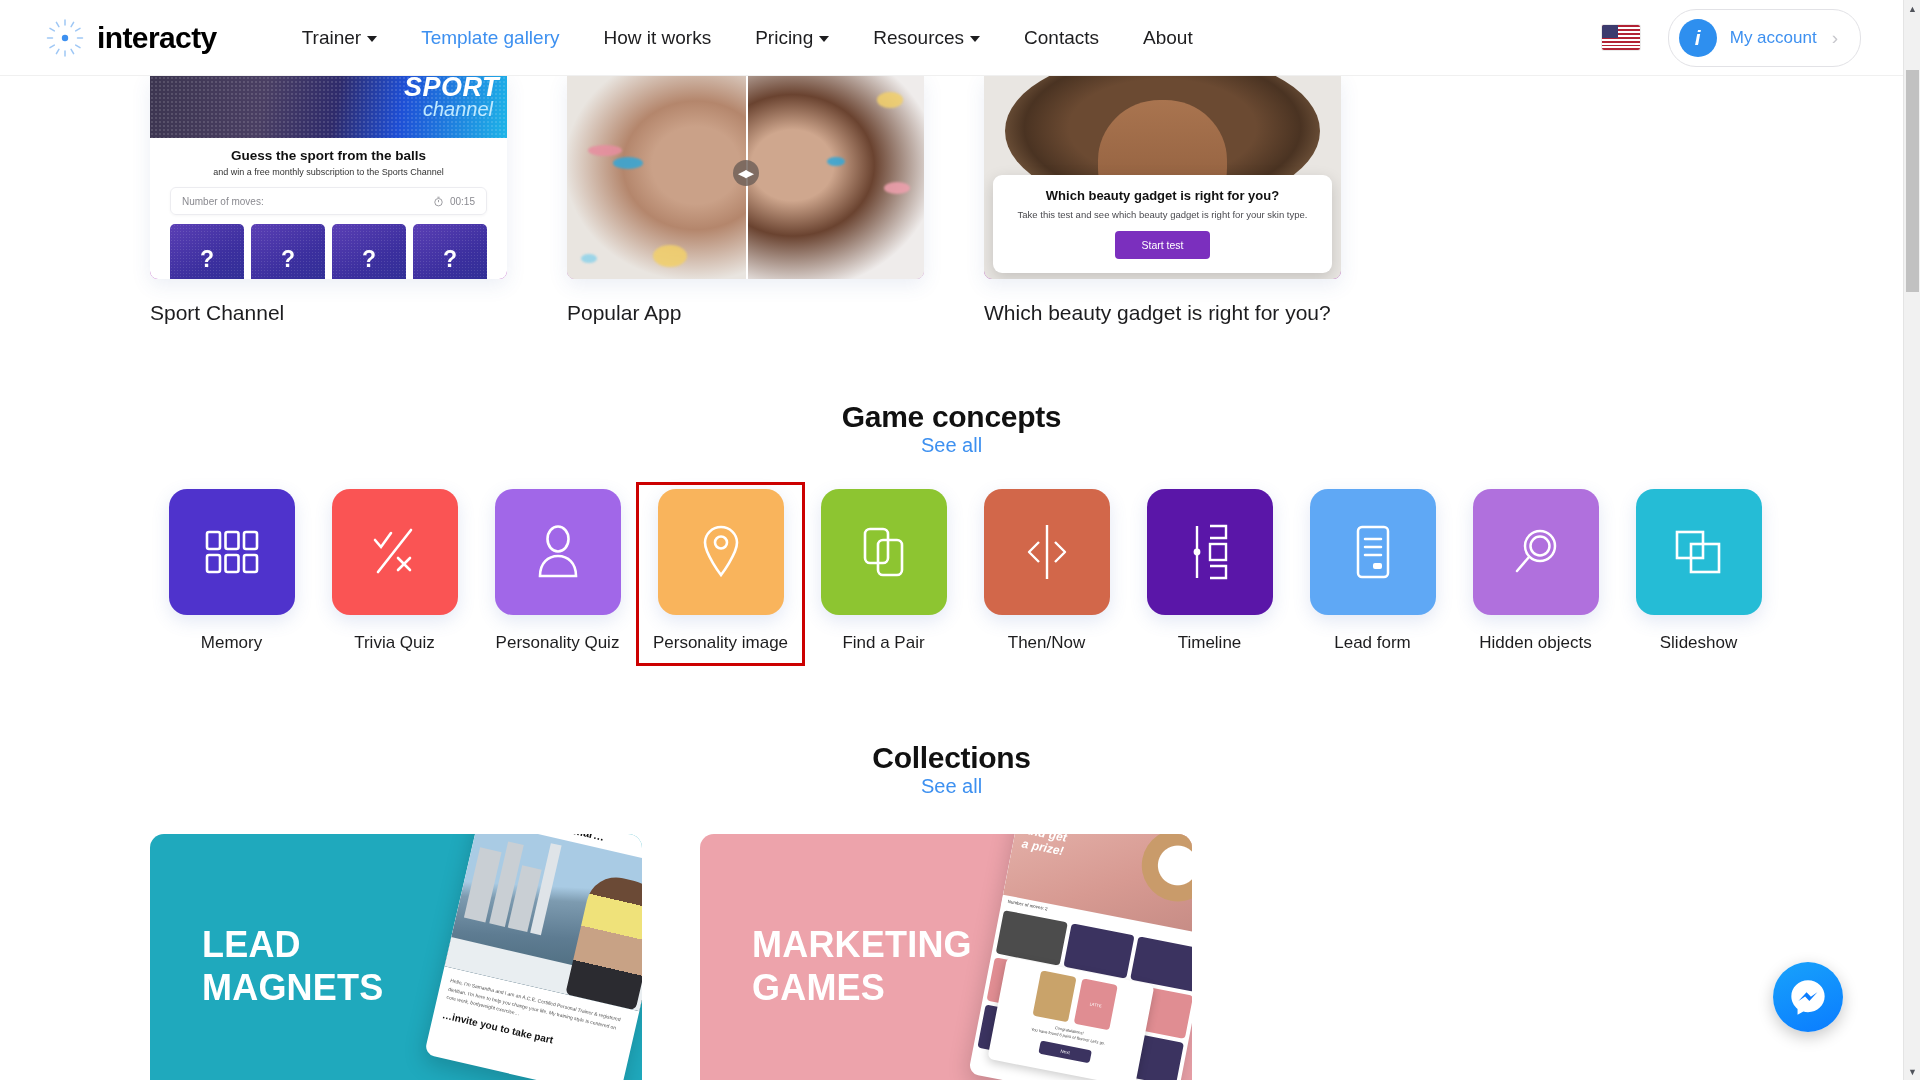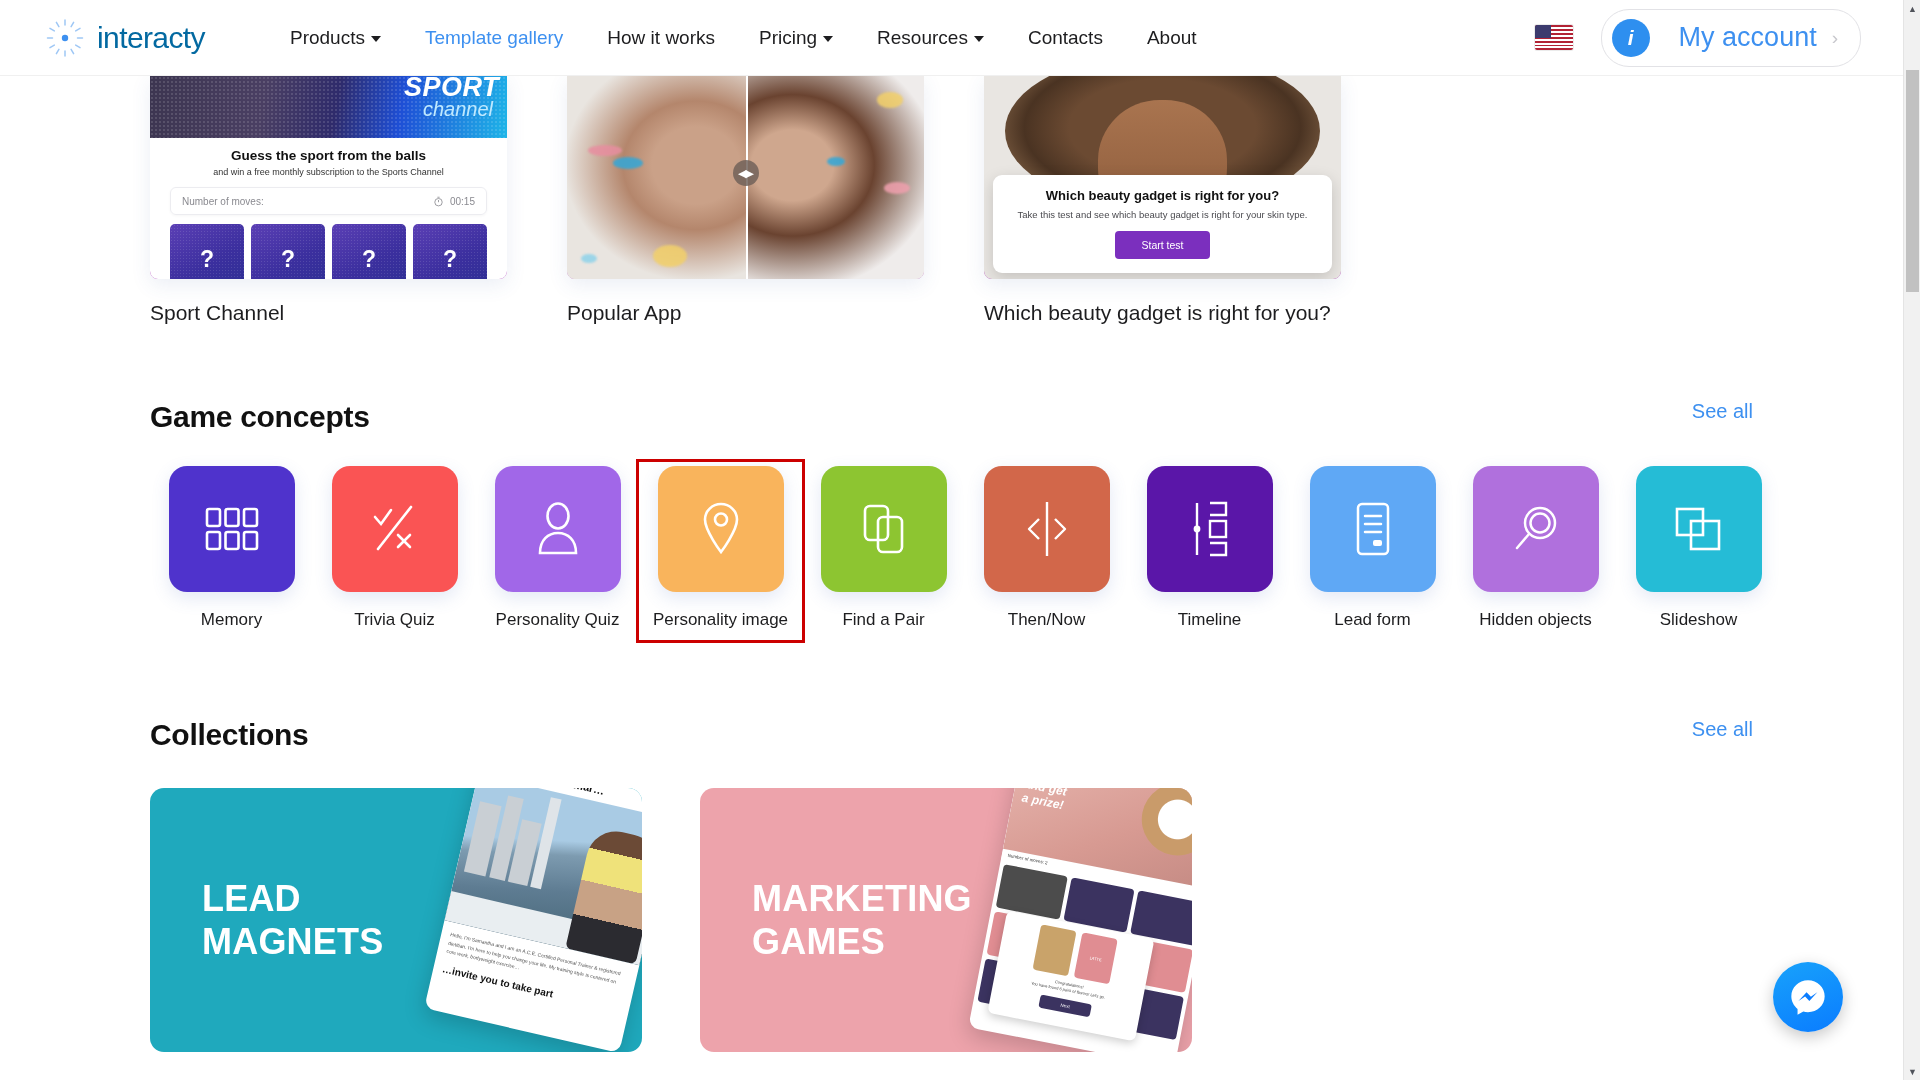--- a/index.html
+++ b/index.html
@@ -4,38 +4,38 @@
 <style>
   * { box-sizing: border-box; margin:0; padding:0; }
   html,body { width:1920px; height:1080px; overflow:hidden; background:#fff;
     font-family:"Liberation Sans", sans-serif; }
 
   
   .header{position:absolute;top:0;left:0;width:1903px;height:76px;background:#fff;
     display:flex;align-items:center;z-index:50;border-bottom:1px solid #f0f0f0;}
   .logo-wrap{display:flex;align-items:center;margin-left:44px;gap:11px;}
   .logo-mark{width:42px;height:42px;position:relative;}
-  .logo-text{font-size:30px;font-weight:400;color:#0369a1;letter-spacing:-.6px;}
+  .logo-text{font-size:30px;font-weight:700;color:#000000;letter-spacing:-.6px;}
   .nav{display:flex;align-items:center;margin-left:63px;gap:0;}
   .nav-item{display:flex;align-items:center;gap:6px;font-size:19px;color:#1d1d1f;
     padding:0 22px;cursor:pointer;white-space:nowrap;}
   .nav-item.active{color:#3d90f0;}
   .caret{width:0;height:0;border-left:5px solid transparent;border-right:5px solid transparent;
     border-top:6px solid #1d1d1f;display:inline-block;margin-top:2px;}
   .hdr-right{margin-left:auto;display:flex;align-items:center;gap:28px;margin-right:42px;}
   .flag{width:38px;height:25px;position:relative;overflow:hidden;border-radius:2px;
     box-shadow:0 0 0 1px rgba(0,0,0,.08);}
   .flag .stripes{position:absolute;inset:0;background:repeating-linear-gradient(
      #b22234 0 1.95px,#ffffff 1.95px 3.9px);}
   .flag .canton{position:absolute;left:0;top:0;width:16px;height:13px;background:#3c3b6e;}
   .acct{display:flex;align-items:center;gap:13px;border:1px solid #e2e2e6;border-radius:28px;
     padding:9px 22px 9px 10px;cursor:pointer;background:#fff;}
   .acct-ic{width:38px;height:38px;border-radius:50%;background:#2e8fef;color:#fff;
     display:flex;align-items:center;justify-content:center;font-size:21px;font-style:italic;font-weight:700;}
-  .acct-lbl{font-size:27px;color:#3d90f0;margin-left:16px;}
+  .acct-lbl{font-size:17px;color:#3d90f0;}
   .acct-chev{color:#c7c7cc;font-size:19px;margin-left:2px;}
 
   
   .page{position:absolute;top:76px;left:0;width:1903px;height:1004px;background:#fff;overflow:hidden;}
 
   
   .tpl-row{display:flex;gap:60px;padding-top:0;margin-left:150px;}
   .tpl{width:357px;}
   .tpl-img{height:203px;border-radius:0 0 8px 8px;overflow:hidden;position:relative;
     box-shadow:0 6px 20px rgba(60,90,160,.10);background:#a21caf;}
@@ -92,22 +92,22 @@
   .blob{position:absolute;border-radius:50%;filter:blur(1px);opacity:.85;}
 
   
   .bt-bg{position:absolute;inset:0;background:#e9e6e2;}
   .bt-hair{position:absolute;left:6%;right:6%;top:-12%;height:78%;border-radius:50%;
     background:radial-gradient(ellipse at 50% 48%,#6b4a32 0 42%,#4a3322 62%,#8b6a4c 82%,transparent 88%);}
   .bt-face{position:absolute;left:32%;width:36%;top:12%;height:62%;border-radius:48% 48% 46% 46%;
     background:linear-gradient(180deg,#a9744f,#8c5b3b);}
 
   
-  .sec-head{display:flex;align-items:flex-start;justify-content:space-between;
-    margin:0 150px 0 150px;}
+  .sec-head{display:flex;align-items:center;justify-content:space-between;
+    margin:0 150px 0 150px;flex-direction:column;}
   .sec-title{font-size:30px;font-weight:700;color:#111;letter-spacing:-.3px;}
   .see-all{font-size:20px;color:#3d90f0;cursor:pointer;}
 
   
   .gc-row{display:flex;margin:28px 0 0 150px;}
   .gc{width:163px;display:flex;flex-direction:column;align-items:center;cursor:pointer;
     padding:4px 0 10px;position:relative;}
   .gc.selected{outline:3px solid #cc0000;background:#fff;}
   .gc-sq{width:126px;height:126px;border-radius:18px;display:flex;align-items:center;
     justify-content:center;box-shadow:0 6px 18px rgba(80,110,190,.16);}
@@ -188,21 +188,21 @@
             <line x1="12.4" y1="5.3" x2="14.9" y2="9.6"></line>
         </g>
         <circle cx="21" cy="21" r="3.2" fill="#3d90f0"></circle>
       </svg>
     </span>
     <span class="logo-text">interacty</span>
   </div>
 
   <nav class="nav">
     <div class="nav-item">
-      <span>Products</span>
+      <span>Trainer</span>
       <i class="caret"></i>
     </div>
     <div class="nav-item active">
       <span>Template gallery</span>
     </div>
     <div class="nav-item">
       <span>How it works</span>
     </div>
     <div class="nav-item">
       <span>Pricing</span>

